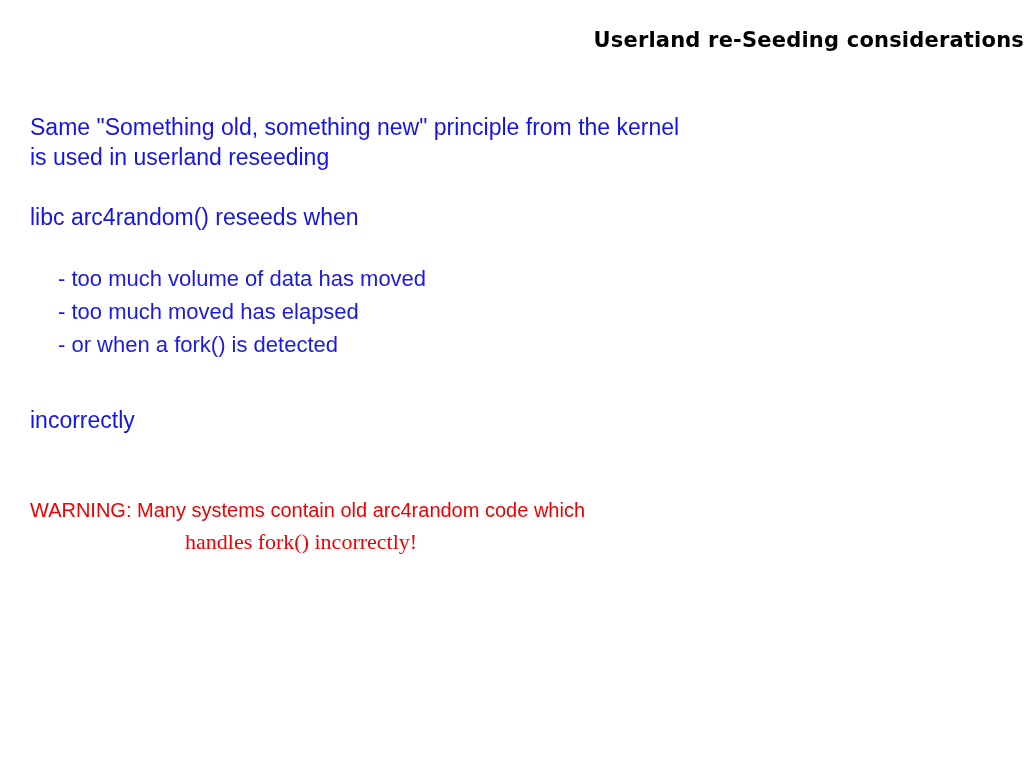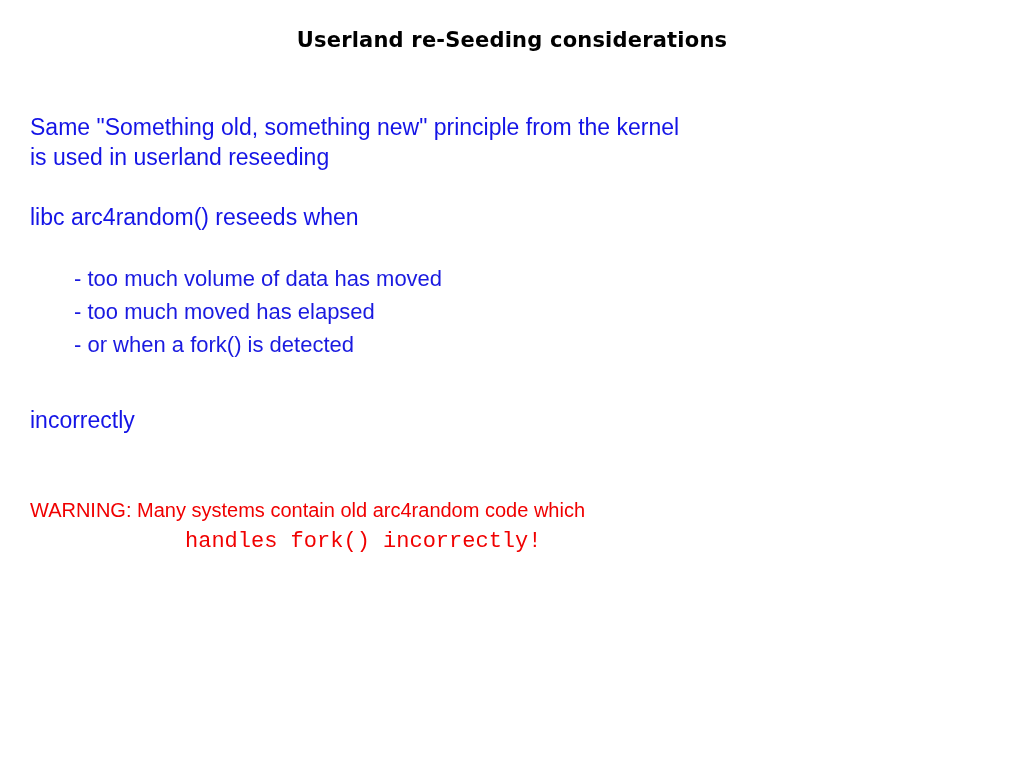--- a/index.html
+++ b/index.html
@@ -17,21 +17,21 @@
   .slide {
     position: absolute;
     inset: 0;
     background: #ffffff;
   }
   .slide-title {
     position: absolute;
     top: 28px;
     left: 0;
     width: 1024px;
-    text-align: center;
+    text-align: right;
     font-family: "DejaVu Sans", sans-serif;
     font-weight: bold;
     font-size: 21px;
     color: #000000;
     letter-spacing: 0.2px;
   }
   .body-block {
     position: absolute;
     left: 30px;
     top: 112px;
@@ -50,34 +50,34 @@
   .bullets {
     margin: 0;
     padding: 0;
     list-style: none;
   }
   .bullets li {
     color: #1a1ae0;
     font-family: "Liberation Sans", sans-serif;
     font-size: 22px;
     line-height: 33px;
-    margin-left: 44px;
+    margin-left: 28px;
     white-space: pre;
   }
   .warning {
     color: #f00000;
     font-family: "Liberation Sans", sans-serif;
     font-size: 20px;
     line-height: 31px;
     margin: 0;
     white-space: pre-wrap;
   }
   .warning-indent {
     color: #f00000;
-    font-family: Liberation Mono, monospace;
+    font-family: Liberation Serif, serif;
     font-size: 22px;
     line-height: 31px;
     margin: 0;
     padding-left: 155px;
     white-space: pre-wrap;
   }
 </style>
 </head>
 <body>
 

